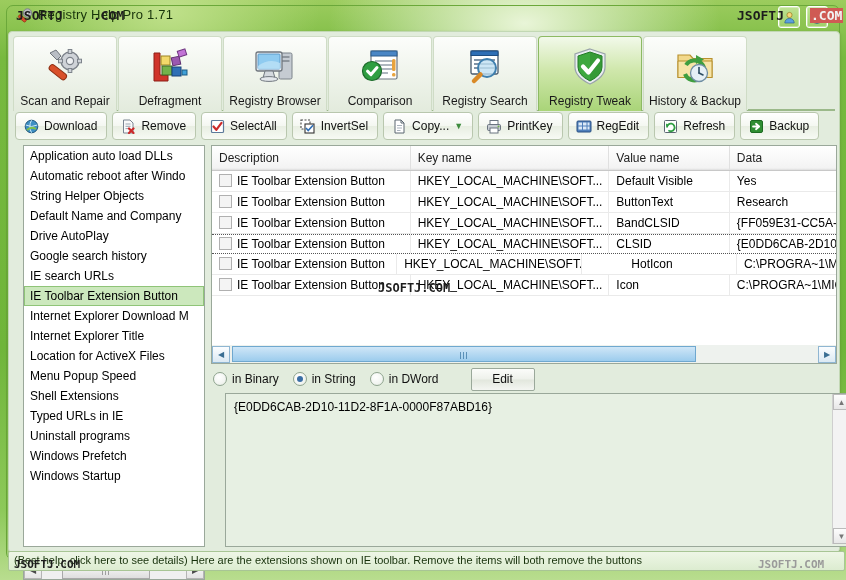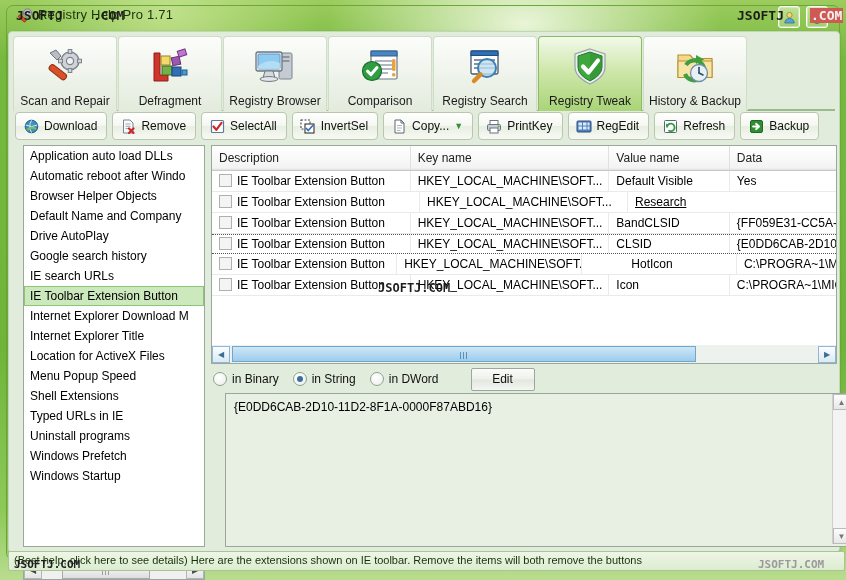--- a/index.html
+++ b/index.html
@@ -590,21 +590,21 @@
             <path d="M4 7.5 h5 M7 4.8 L10.2 7.5 L7 10.2" stroke="#ffffff" stroke-width="1.8" fill="none" stroke-linecap="round" stroke-linejoin="round"></path>
           </svg>
         </span>
         <span>Backup</span>
       </div>
     </div>
 
     <div class="leftlist" id="tweak-list">
         <div class="ll-item">Application auto load DLLs</div>
         <div class="ll-item">Automatic reboot after Windo</div>
-        <div class="ll-item">Browser Helper Objects</div>
+        <div class="ll-item">String Helper Objects</div>
         <div class="ll-item">Default Name and Company </div>
         <div class="ll-item">Drive AutoPlay</div>
         <div class="ll-item">Google search history</div>
         <div class="ll-item">IE search URLs</div>
         <div class="ll-item sel">IE Toolbar Extension Button</div>
         <div class="ll-item">Internet Explorer Download M</div>
         <div class="ll-item">Internet Explorer Title</div>
         <div class="ll-item">Location for ActiveX Files</div>
         <div class="ll-item">Menu Popup Speed</div>
         <div class="ll-item">Shell Extensions</div>
@@ -631,21 +631,22 @@
       <div id="table-body">
           <div class="trow">
             <div class="td" style="width: 200px;"><span class="cb"></span><span>IE Toolbar Extension Button</span></div>
             <div class="td" style="width: 200px;">HKEY_LOCAL_MACHINE\SOFT...</div>
             <div class="td" style="width: 118px;">Default Visible</div>
             <div class="td" style="width: 104px; border-right: none;">Yes</div>
           </div>
           <div class="trow">
             <div class="td" style="width: 200px;"><span class="cb"></span><span>IE Toolbar Extension Button</span></div>
             <div class="td" style="width: 200px;">HKEY_LOCAL_MACHINE\SOFT...</div>
-            <div class="td" style="width: 104px; border-right: none; text-decoration: underline;">Research</div>
+            <div class="td" style="width: 118px;">ButtonText</div>
+            <div class="td" style="width: 104px; border-right: none;">Research</div>
           </div>
           <div class="trow">
             <div class="td" style="width: 200px;"><span class="cb"></span><span>IE Toolbar Extension Button</span></div>
             <div class="td" style="width: 200px;">HKEY_LOCAL_MACHINE\SOFT...</div>
             <div class="td" style="width: 118px;">BandCLSID</div>
             <div class="td" style="width: 104px; border-right: none;">{FF059E31-CC5A-4</div>
           </div>
           <div class="trow focus">
             <div class="td" style="width: 200px;"><span class="cb"></span><span>IE Toolbar Extension Button</span></div>
             <div class="td" style="width: 200px;">HKEY_LOCAL_MACHINE\SOFT...</div>

